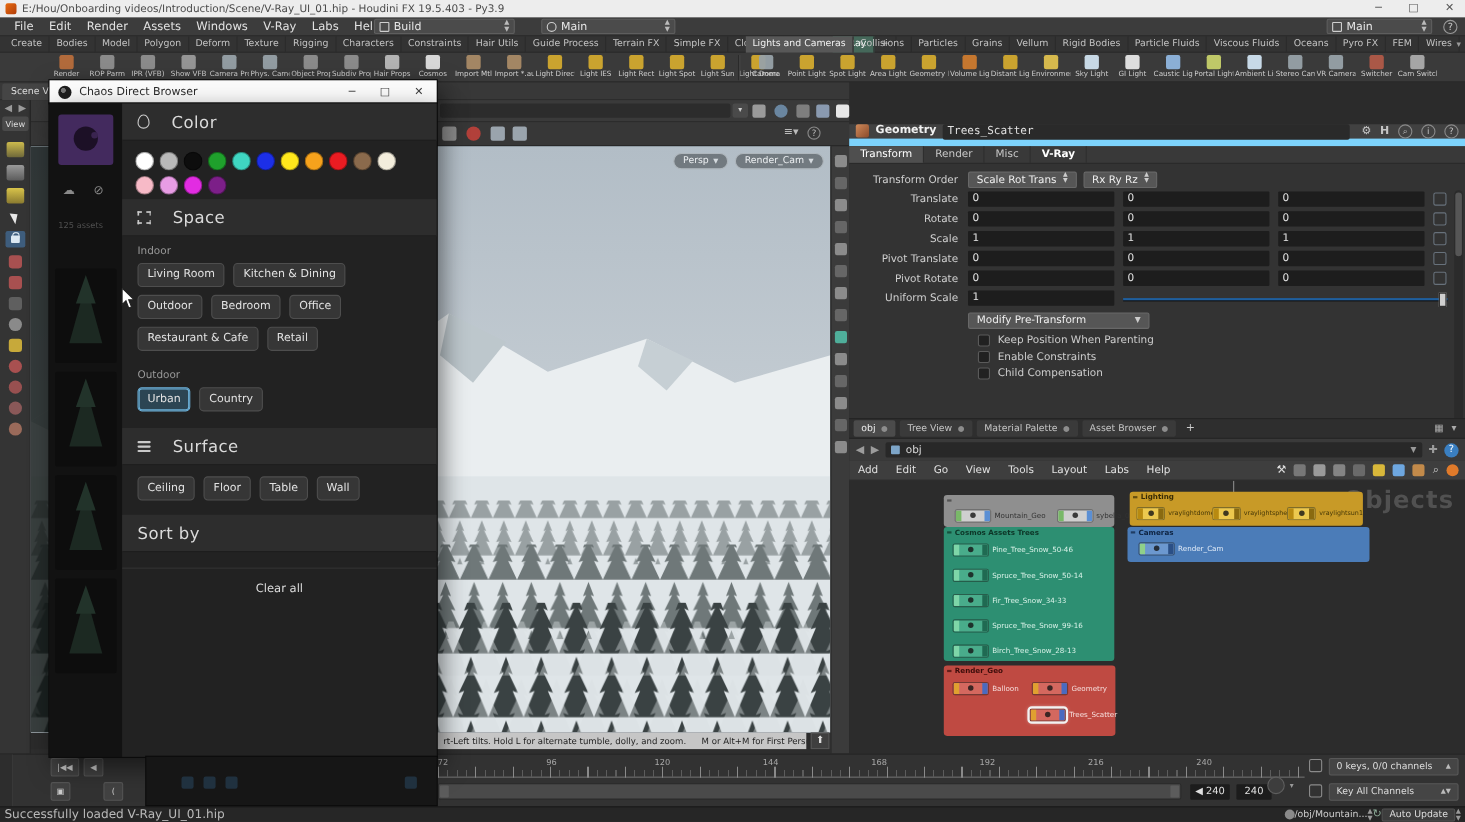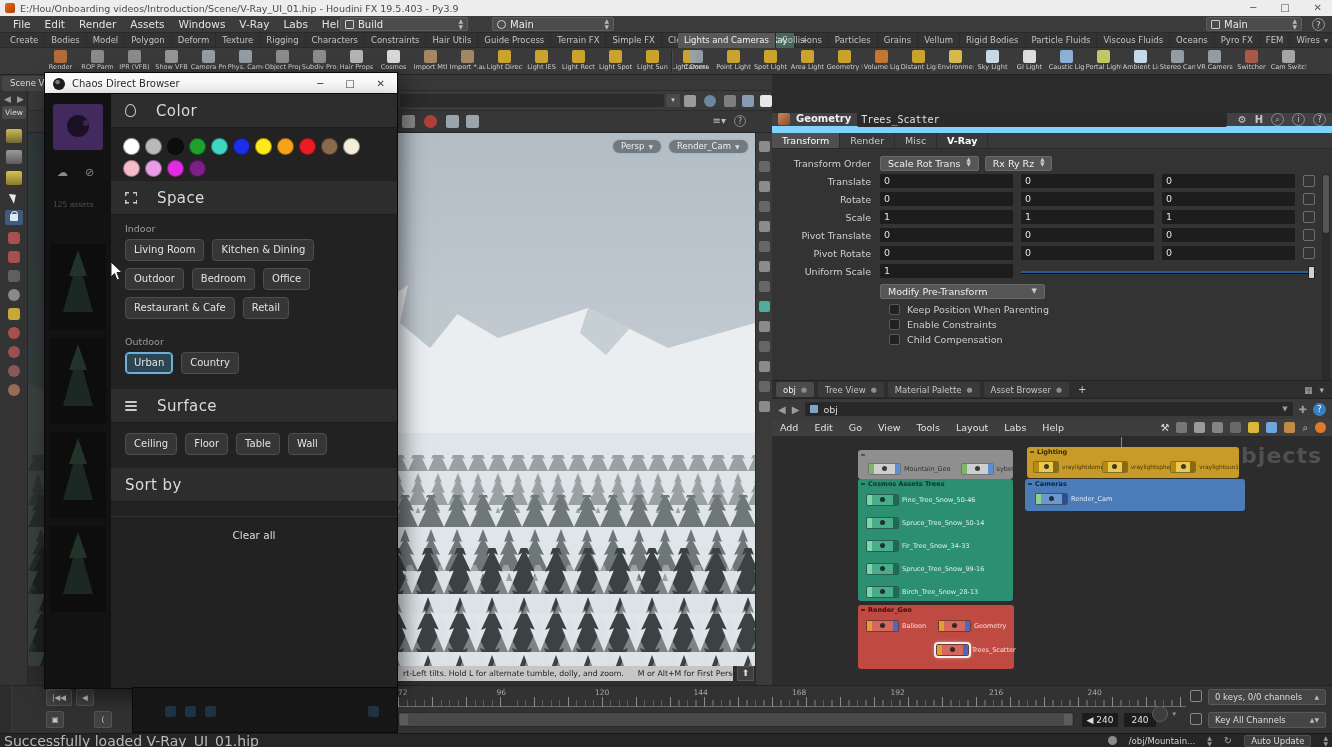--- a/index.html
+++ b/index.html
@@ -194,22 +194,22 @@
 .fbox{position:absolute;top:27px;height:14px;background:#1c1c1c;border-radius:1px;color:#e0e0e0;font-size:9px;line-height:14px;text-align:center}
 #knob{position:absolute;left:1152px;top:20px;width:16px;height:16px;border-radius:50%;background:#3d3d3d;border:1px solid #5e5e5e}
 #knob::after{content:"▾";position:absolute;right:-9px;top:3px;font-size:7px;color:#999}
 .kico{position:absolute;width:12px;height:12px;border:1px solid #8a8a8a;border-radius:2px}
 .kbtn{position:absolute;left:1208px;width:118px;height:16px;background:#454545;border:1px solid #585858;border-radius:2px;color:#ddd;font-size:8.5px;line-height:14px;display:flex;align-items:center;padding:0 6px}
 .kbtn .kc{margin-left:auto;font-size:6px;color:#bbb}
 #pb-left-strip{position:absolute;left:0;top:0;width:12px;height:48px;background:#2d2d2d;border-right:1px solid #3a3a3a}
 
 
 #statusbar{position:absolute;left:0;top:733px;width:1332px;height:14px;background:#262626;border-top:1px solid #1b1b1b;display:flex;align-items:center;padding:0 4px;gap:8px}
-#statusbar .msg{font-size:14px;color:#b9b9b9}
-#statusbar .right{margin-left:auto;display:flex;align-items:center;gap:12px}
+#statusbar .msg{font-size:11px;color:#b9b9b9}
+#statusbar .right{margin-left:auto;display:flex;align-items:center;gap:0}
 #statusbar .dotc{width:9px;height:9px;border-radius:50%;background:#8a8a8a}
 #statusbar .npath{font-size:8.5px;color:#cfcfcf}
 #statusbar .spin{font-size:6px;color:#999;line-height:6px}
 #statusbar .sync{color:#8fae9a;font-size:10px}
 #statusbar .aubox{height:12px;background:#3d3d3d;border:1px solid #505050;border-radius:2px;font-size:8.5px;color:#ddd;line-height:10px;padding:0 6px}
 
 
 #cosmos{position:absolute;left:45px;top:73px;width:352px;z-index:50}
 #cosmos-title{height:21px;background:#fbfbfb;display:flex;align-items:center;gap:7px;padding:0 8px;box-shadow:0 0 0 1px #0a0a0a,5px 8px 22px rgba(0,0,0,.55)}
 #cosmos-title .clogo{width:12px;height:12px;border-radius:50%;background:radial-gradient(circle at 38% 35%,#777 0 2px,#1d1d1d 2.5px)}

